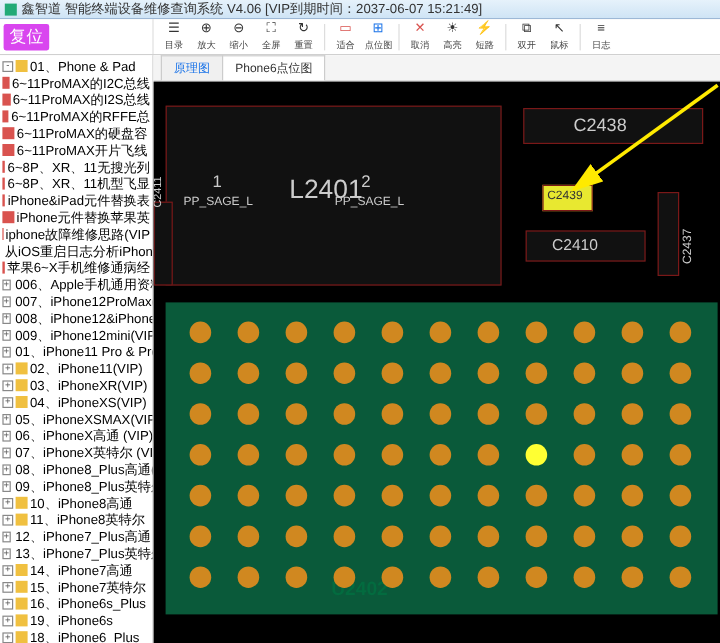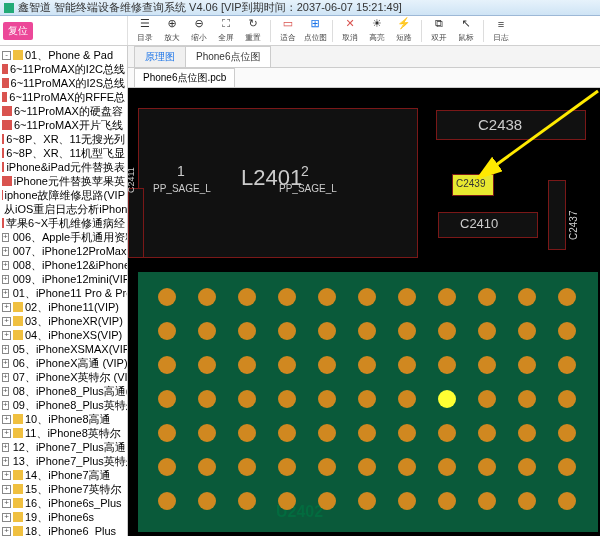--- a/index.html
+++ b/index.html
@@ -1,21 +1,21 @@
 <!DOCTYPE html>
 <html><head>
 <meta charset="utf-8">
 <style>
 *{margin:0;padding:0;box-sizing:border-box;font-family:"Microsoft YaHei",SimSun,sans-serif;font-size:11px}
 body{width:600px;height:536px;overflow:hidden;background:#f0f0f0}
 .titlebar{height:16px;background:linear-gradient(#e6f2fb,#cfe4f5);border-bottom:1px solid #9db8d6;padding:1px 4px;font-size:10px;color:#333;display:flex;align-items:center;gap:4px}
 .titlebar .ico{width:10px;height:10px;background:#2a7;display:inline-block}
 .toolbar-row{height:30px;background:#fff;border-bottom:1px solid #d0d0d0;display:flex;align-items:center}
 .search-area{width:128px;padding:0 3px;display:flex;align-items:center;gap:2px;border-right:1px solid #e0e0e0;height:100%}
-.btn-copy{background:#ec4899;color:#fff;border:none;padding:2px 5px;font-size:10px;border-radius:2px}
+.btn-copy{background:#d946ef;color:#fff;border:none;padding:2px 5px;font-size:14px;border-radius:2px}
 .search-in{flex:1;height:18px;border:1px solid #ccc;font-size:10px;padding:0 2px;color:#999}
 .tbar{flex:1;display:flex;align-items:center;height:100%;padding:0 4px;gap:1px}
 .tbtn{display:flex;flex-direction:column;align-items:center;justify-content:center;width:26px;height:28px;cursor:pointer}
 .tbtn .ti{width:16px;height:12px;display:flex;align-items:center;justify-content:center}
 .tbtn .tl{font-size:9px;color:#444;margin-top:1px;white-space:nowrap;transform:scale(0.85)}
 .sep{width:1px;height:22px;background:#ddd;margin:0 3px}
 .main{display:flex;height:490px}
 .tree-panel{width:128px;background:#fff;border-right:1px solid #ccc;overflow:hidden;font-size:10px}
 .tree{padding:2px 0}
 .tree-item{display:flex;align-items:center;padding:0 2px;height:14px;white-space:nowrap;overflow:hidden;cursor:pointer}
@@ -279,23 +279,20 @@
           <span class="tog">+</span>
           <span class="fico fld"></span>
           <span>18、iPhone6_Plus</span>
         </div>
       </div>
   </div>
   <div class="content">
     <div class="tabs1" id="tabs1">
         <div class="tab1">原理图</div>
         <div class="tab1 act">Phone6点位图</div>
-      </div>
-    <div class="tabs2" id="tabs2">
-        <div class="tab2">Phone6点位图.pcb</div>
       </div>
     <div class="pcb-view">
 
       <div class="comp" style="left:10px;top:20px;width:280px;height:150px">
         <span class="lbl" style="left:38px;top:54px;font-size:14px">1</span>
         <span class="lbl" style="left:162px;top:54px;font-size:14px">2</span>
         <span class="lbl" style="left:14px;top:74px;font-size:10px">PP_SAGE_L</span>
         <span class="lbl" style="left:140px;top:74px;font-size:10px">PP_SAGE_L</span>
         <span class="lbl" style="left:102px;top:56px;font-size:22px">L2401</span>
       </div>

